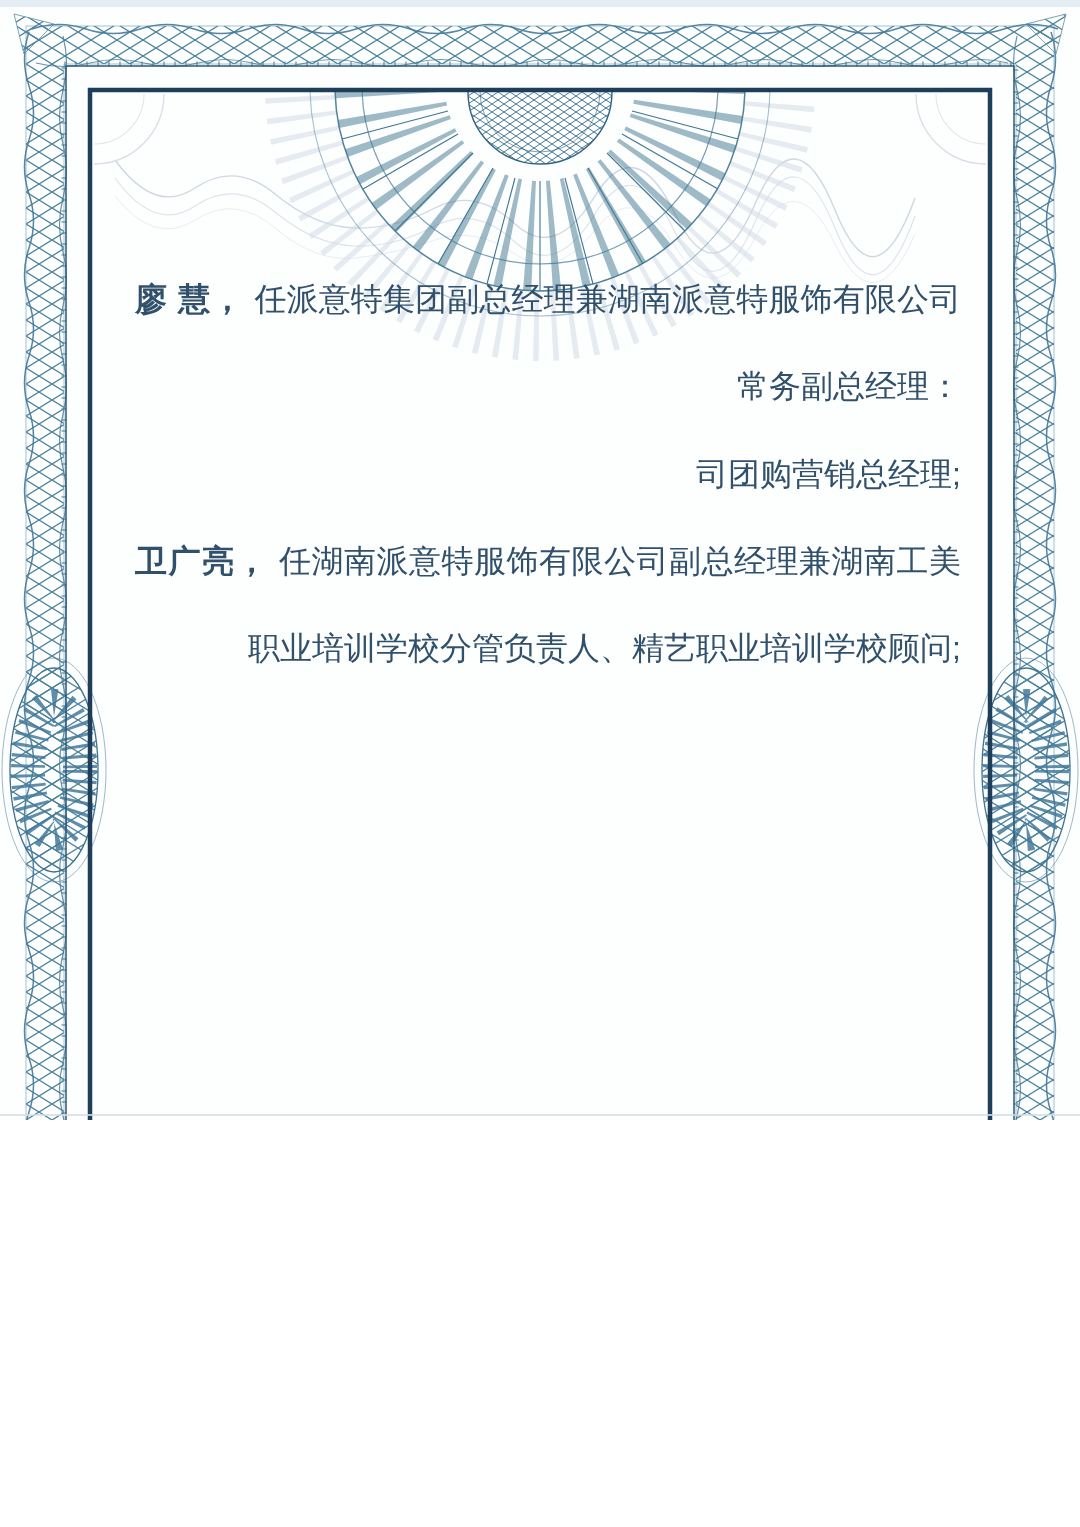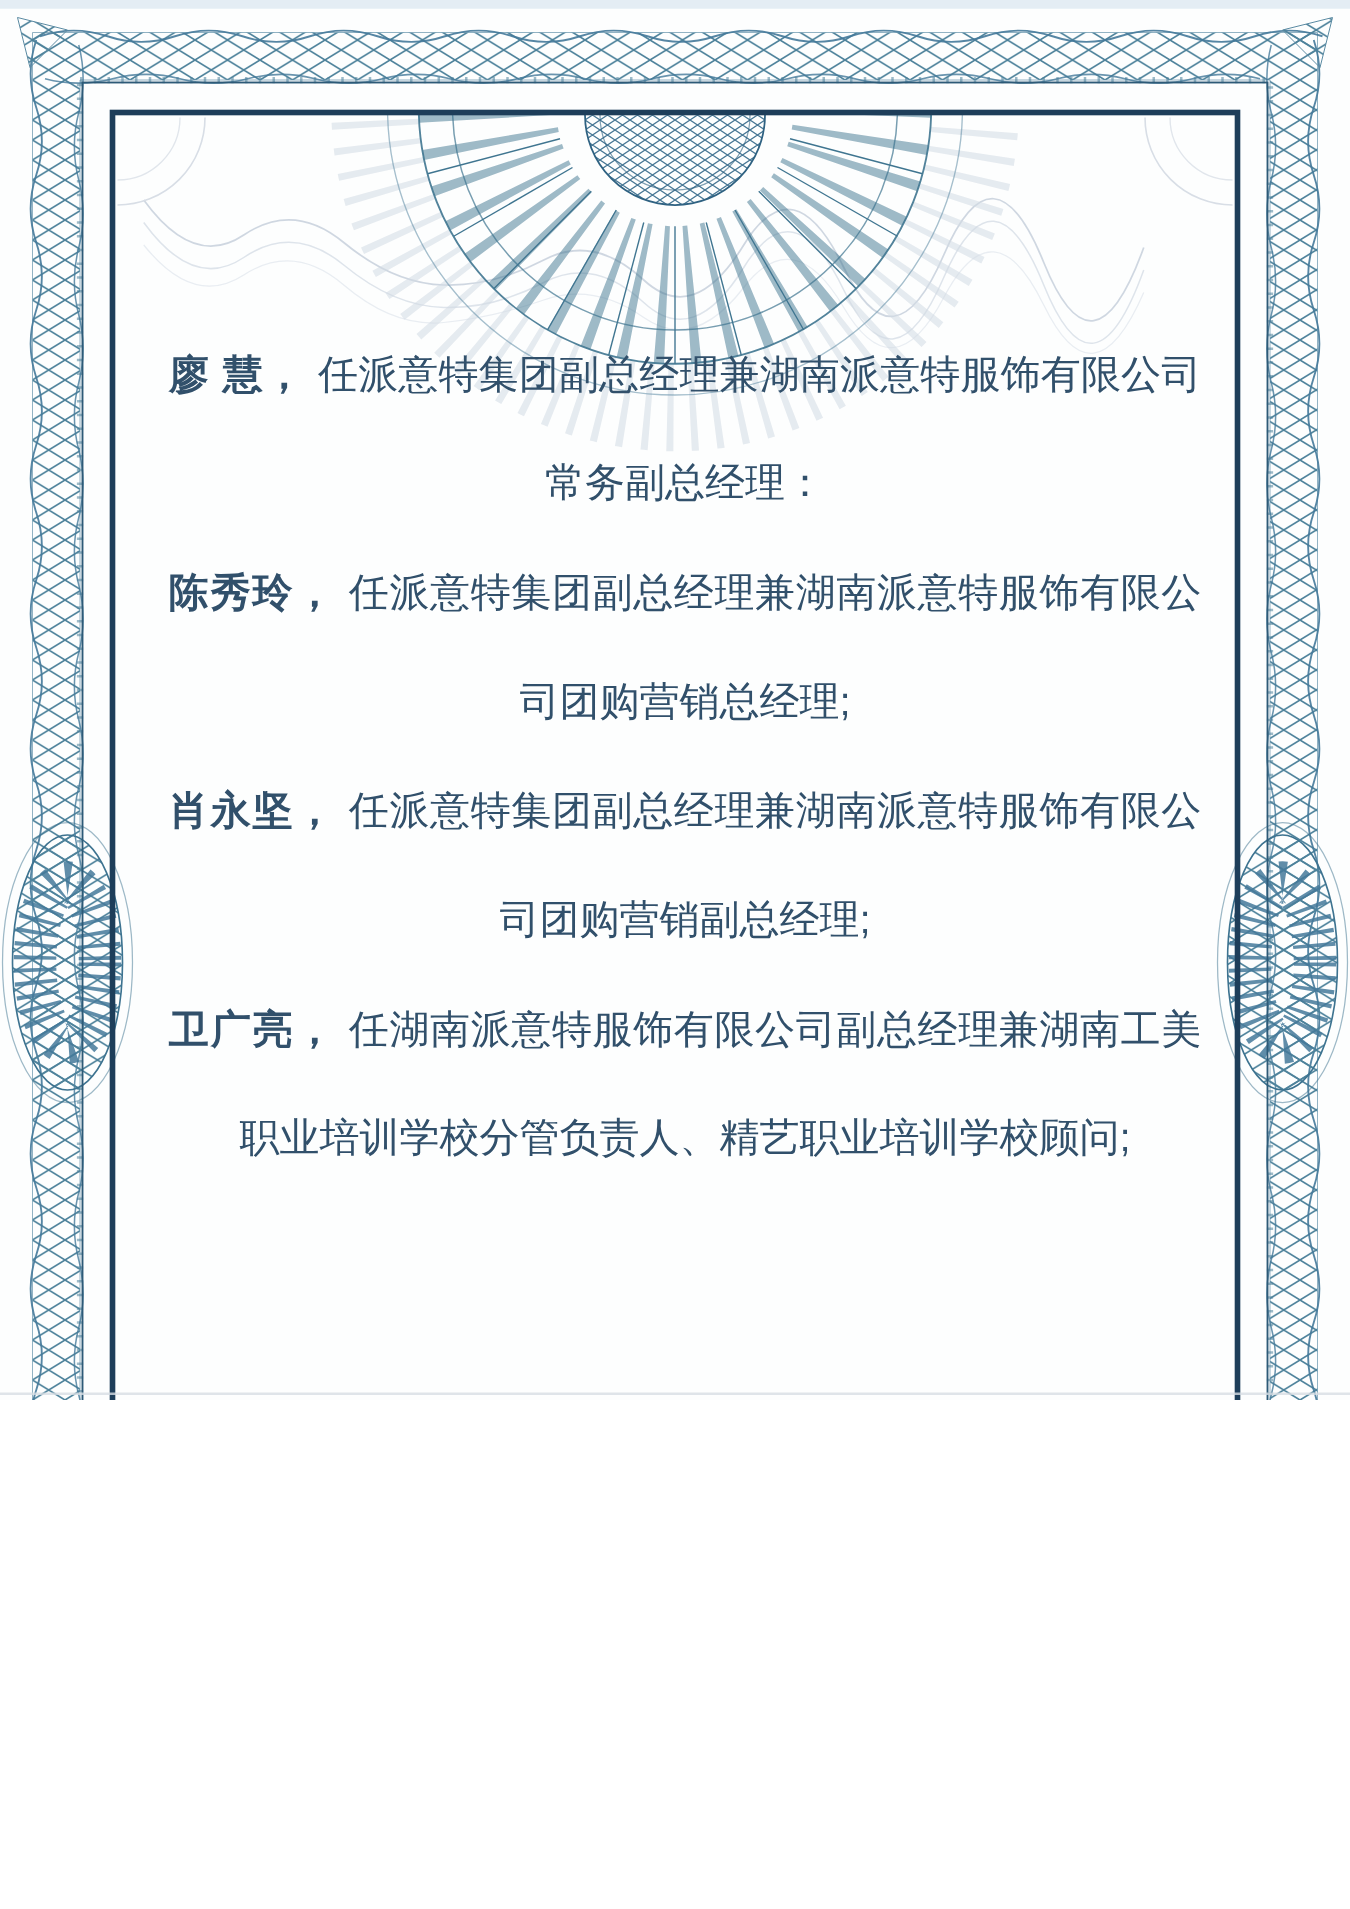--- a/index.html
+++ b/index.html
@@ -17,21 +17,21 @@
     background:#d7dde3;opacity:.8;
   }
   .border-art{position:absolute;left:0;top:0;}
   .text-block{
     position:absolute;left:135px;top:256px;width:826px;
     color:#31506b;font-size:32px;
   }
   .entry{margin:0;padding:0;}
   .line{height:87.3px;line-height:87.3px;overflow:visible;}
   .l1{text-align:justify;text-align-last:justify;}
-  .l2{text-align:center;}
+  .l2{text-align:right;}
   .name{font-weight:bold;margin-right:10px;letter-spacing:1px;}
 </style>
 </head>
 <body>
 
 <div class="page">
   <div class="photo-edge-top"></div>
 
   <svg class="border-art" width="1080" height="1527" viewBox="0 0 1080 1527" xmlns="http://www.w3.org/2000/svg">
     <defs>
@@ -163,28 +163,23 @@
 
   <div class="text-block">
 
     <div class="entry">
       <div class="line l1"><span class="name">廖 慧，</span><span>任派意特集团副总经理兼湖南派意特服饰有限公司</span></div>
       <div class="line l2">常务副总经理：</div>
     </div>
 
 
     <div class="entry">
-      <div class="line l1"><span class="name">陈秀玲，</span><span>任派意特集团副总经理兼湖南派意特服饰有限公</span></div>
       <div class="line l2">司团购营销总经理;</div>
     </div>
 
-    <div class="entry">
-      <div class="line l1"><span class="name">肖永坚，</span><span>任派意特集团副总经理兼湖南派意特服饰有限公</span></div>
-      <div class="line l2">司团购营销副总经理;</div>
-    </div>
 
     <div class="entry">
       <div class="line l1"><span class="name">卫广亮，</span><span>任湖南派意特服饰有限公司副总经理兼湖南工美</span></div>
       <div class="line l2">职业培训学校分管负责人、精艺职业培训学校顾问;</div>
     </div>
 
     <div class="entry">
     </div>
 
   </div>

